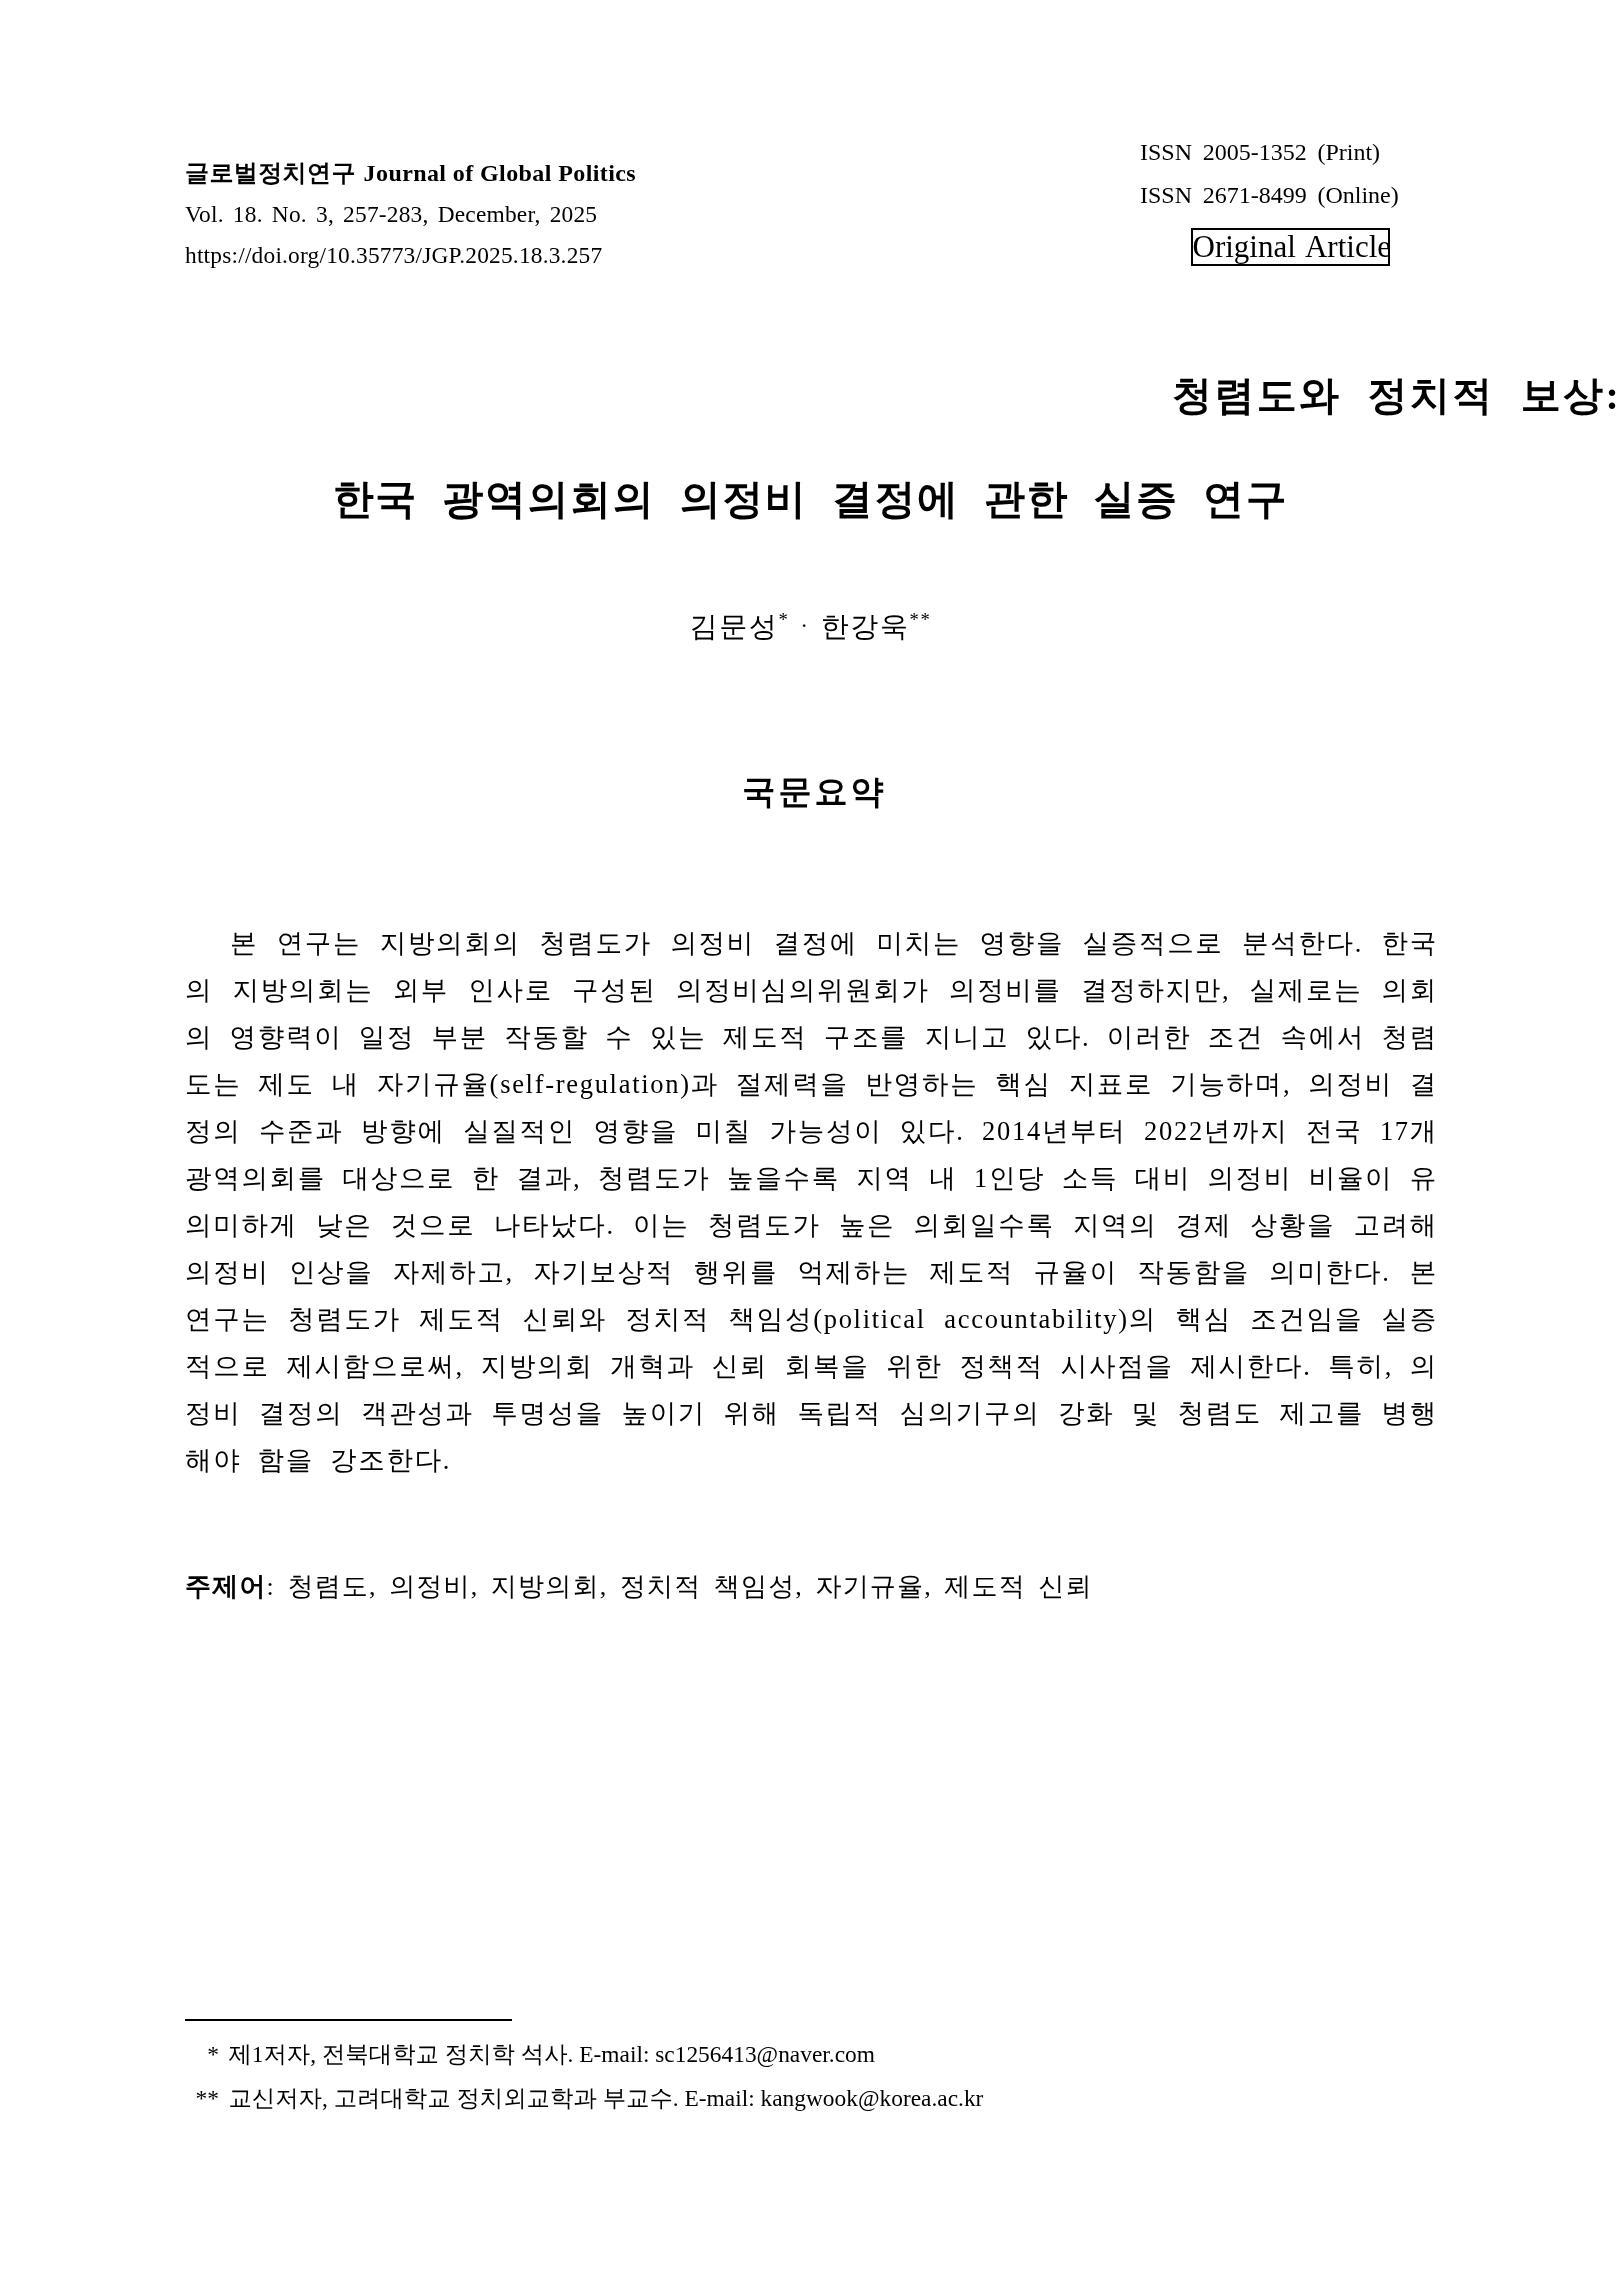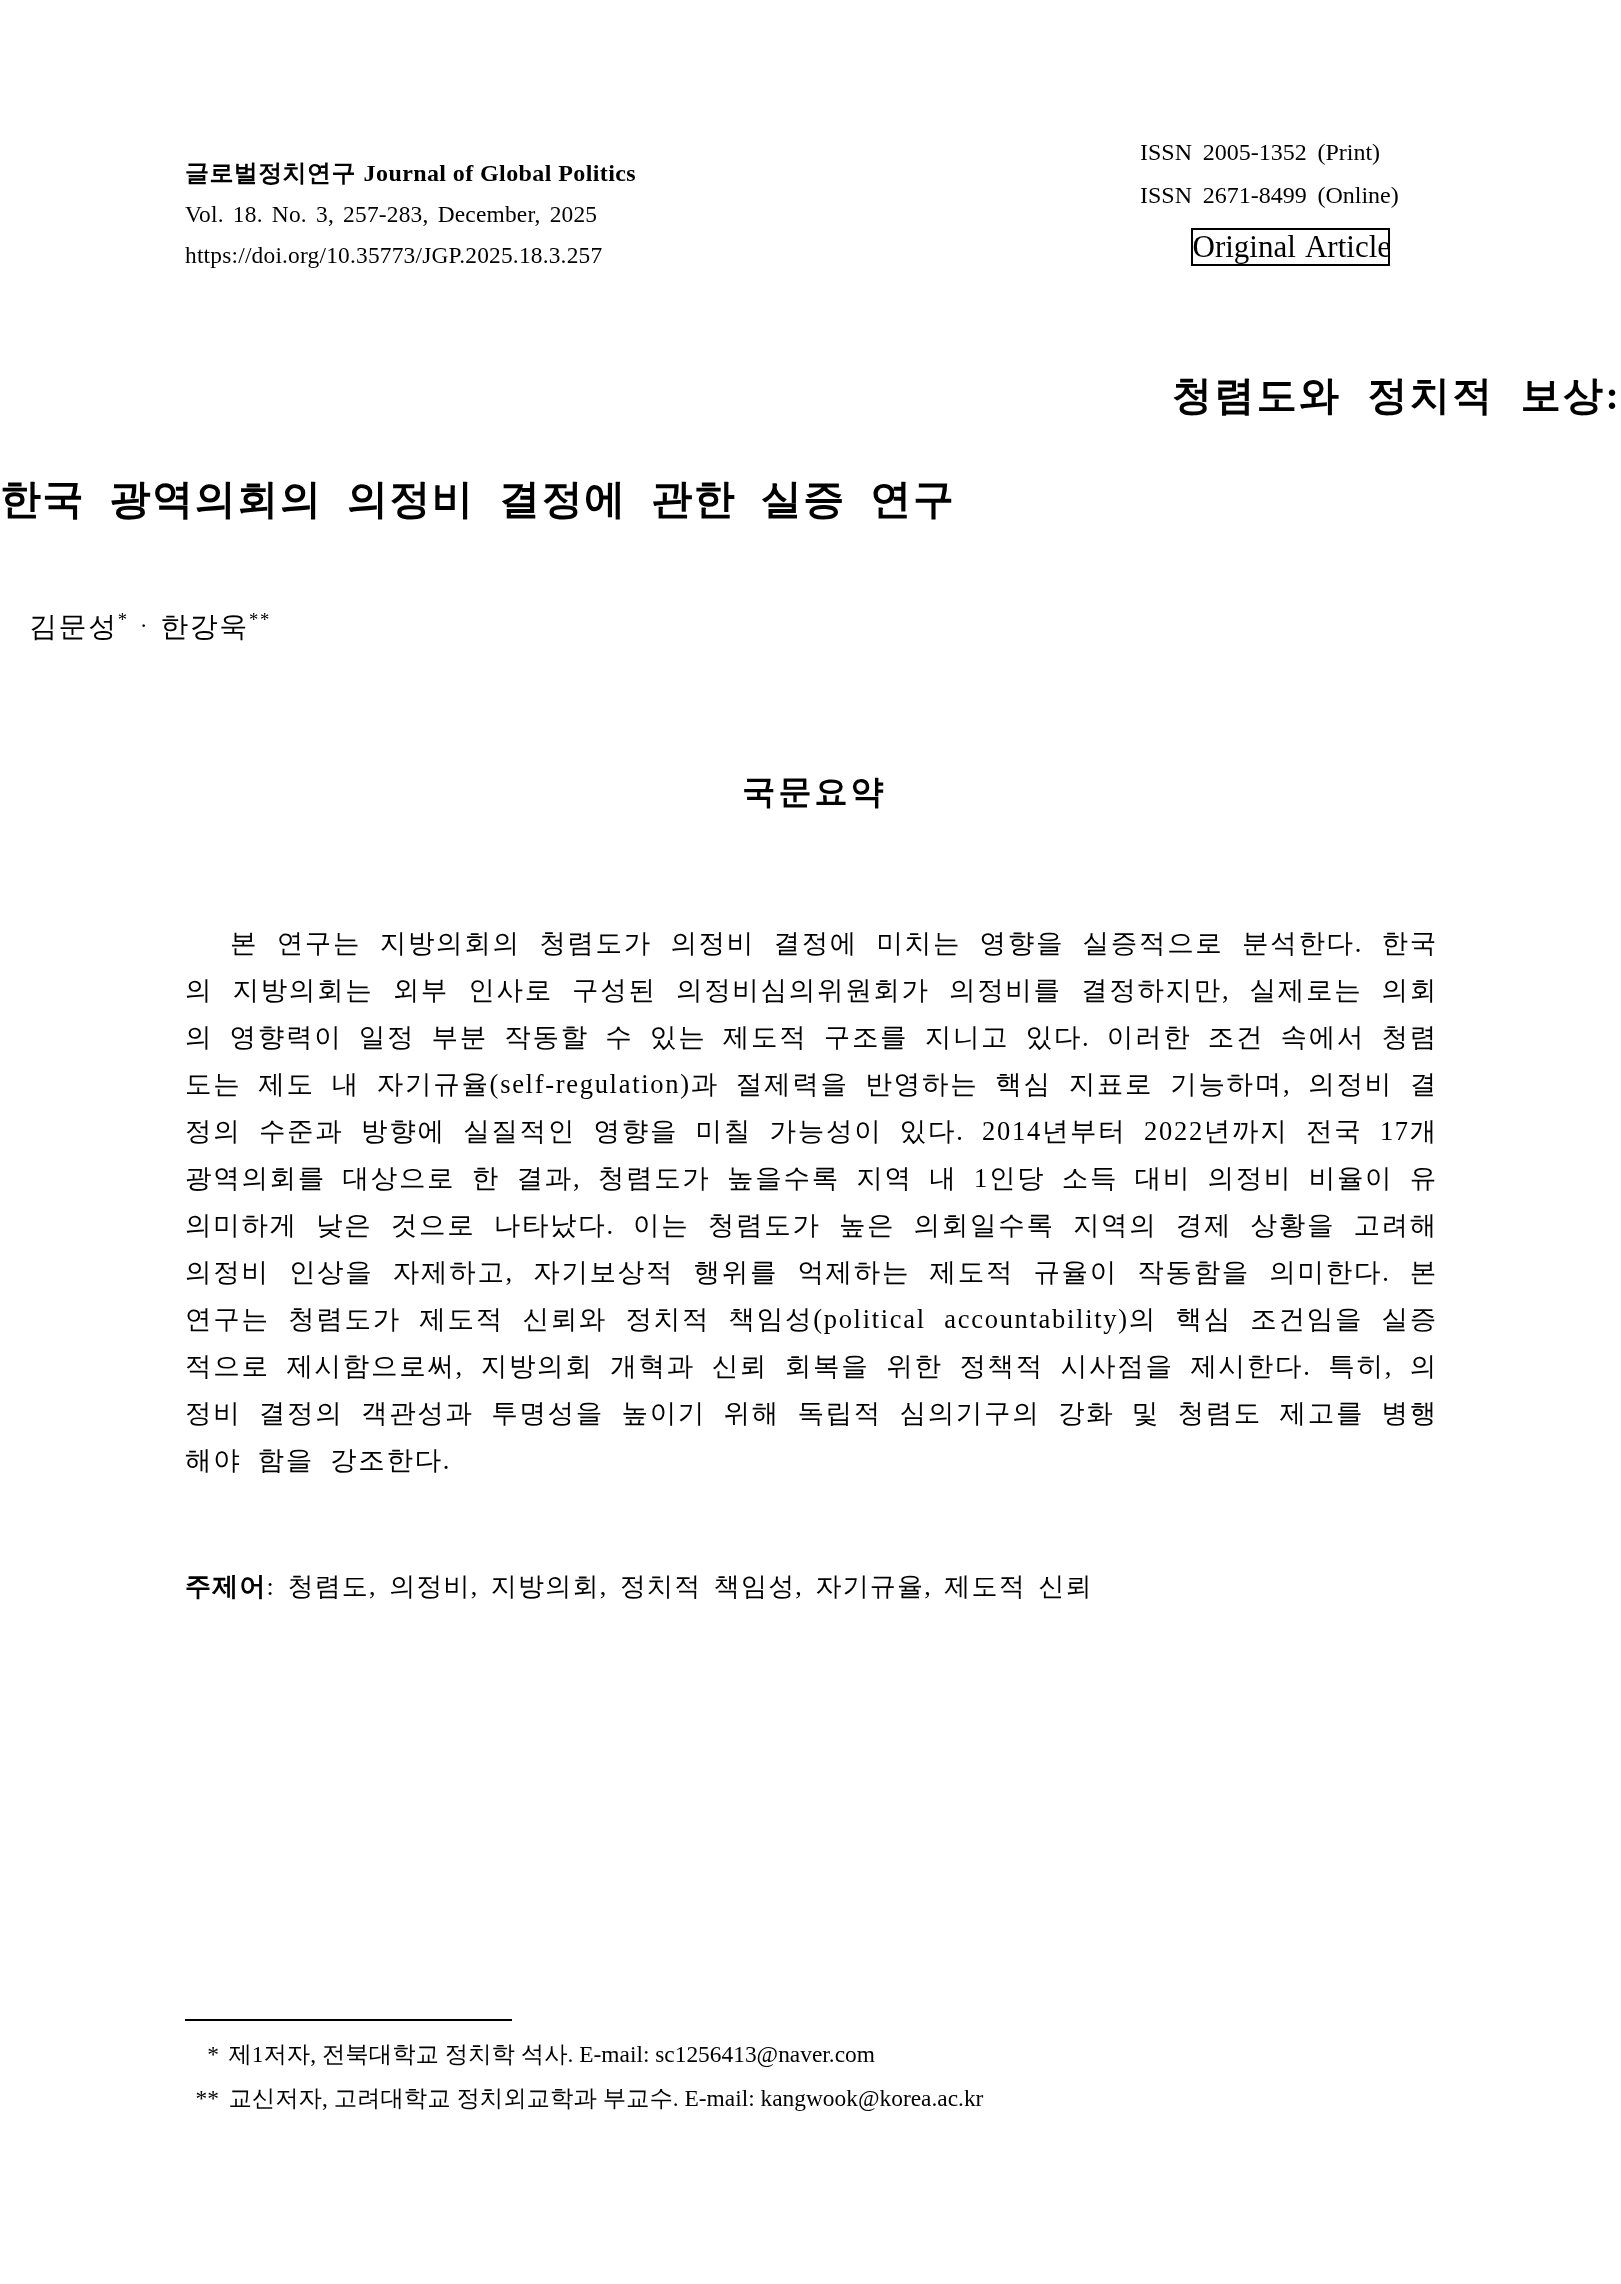--- a/index.html
+++ b/index.html
@@ -32,28 +32,28 @@
   }
 
   
   .title-line1 {
     position: absolute; left: 0; right: 0; top: 368px;
     text-align: right; font-weight: bold; font-size: 40px;
     letter-spacing: 2.3px; word-spacing: 14px;
   }
   .title-line2 {
     position: absolute; left: 0; right: 0; top: 472px;
-    text-align: left; font-weight: bold; font-size: 41px;
+    text-align: center; font-weight: bold; font-size: 41px;
     letter-spacing: 1.6px; word-spacing: 12.5px;
   }
 
   
   .authors {
     position: absolute; left: 0; right: 0; top: 608px;
-    text-align: left; font-size: 28px; letter-spacing: 1.6px; padding-left: 29px;
+    text-align: center; font-size: 28px; letter-spacing: 1.6px;
   }
   .authors sup { font-size: 18.7px; vertical-align: super; line-height: 0; }
   .author-separator { display: inline-block; margin: 0 11px; font-size: 23.4px; vertical-align: 3.1px; }
 
   
   .abstract-heading {
     position: absolute; left: 0; right: 0; top: 770px;
     text-align: center; font-weight: bold; font-size: 33px; letter-spacing: 3.1px; padding-left: 8px;
   }
   .abstract-body {

